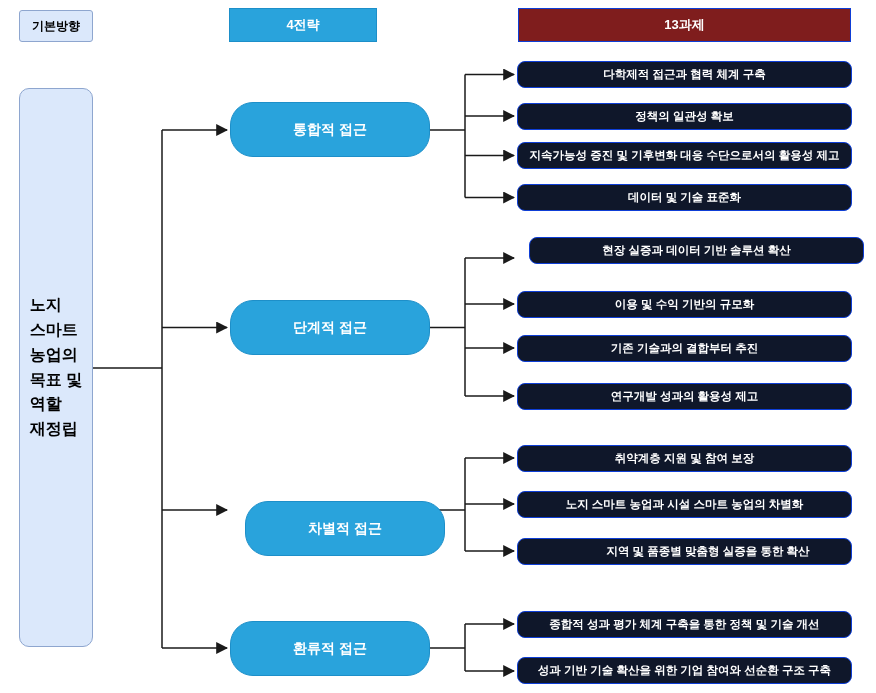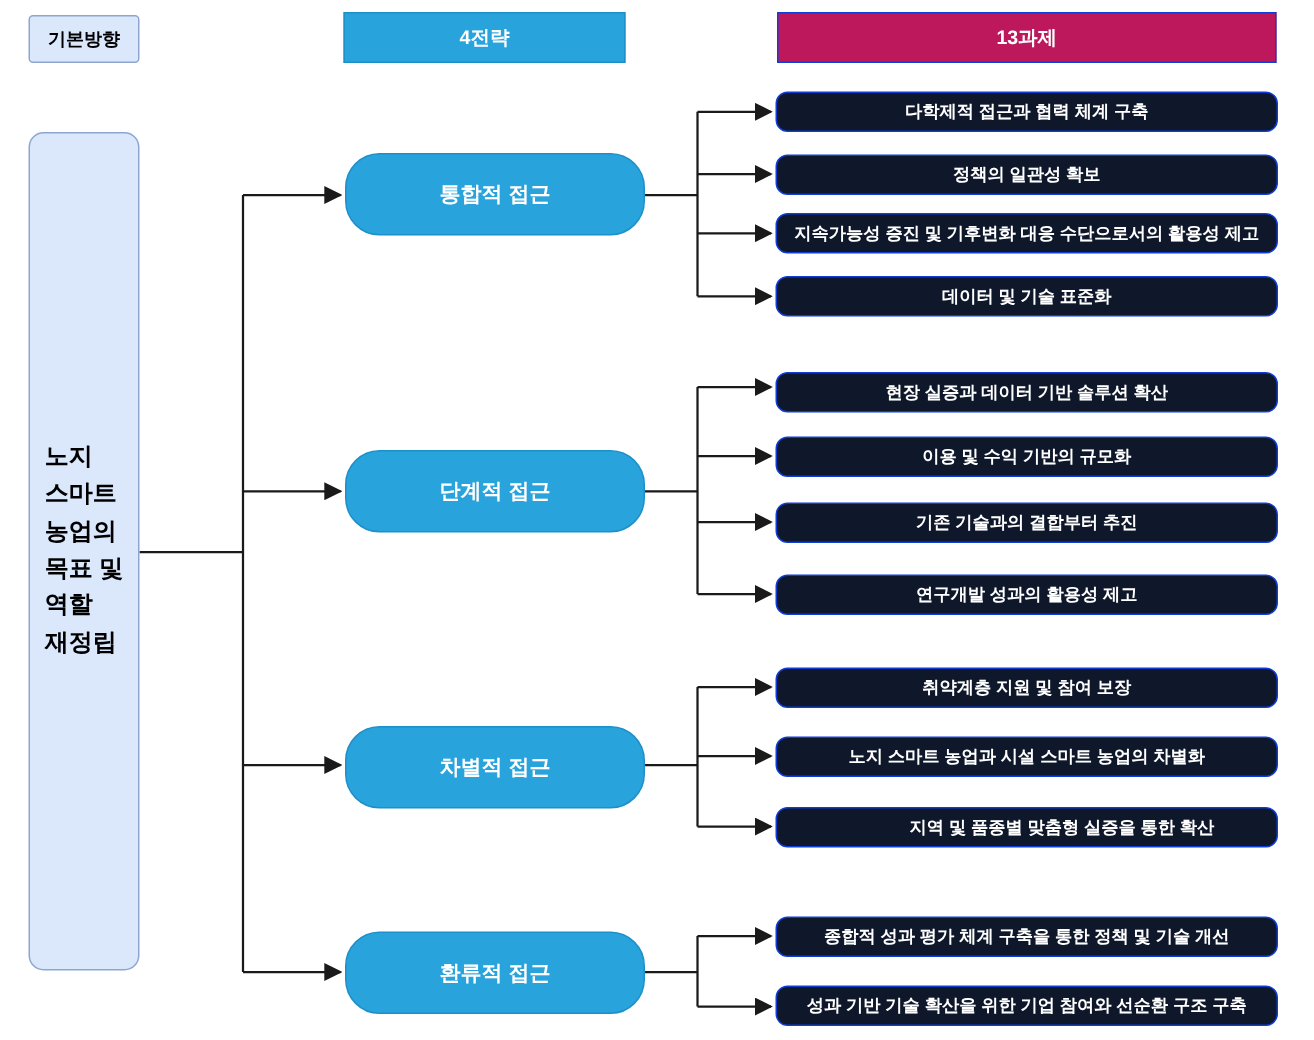--- a/index.html
+++ b/index.html
@@ -15,27 +15,27 @@
     position:absolute;
     display:flex;align-items:center;justify-content:center;
     box-sizing:border-box;font-weight:bold;
   }
   .hdr-basic{
     left:19px;top:10px;width:74px;height:32px;
     background:#dbe8fb;border:1.5px solid #8ea6cf;border-radius:3px;
     color:#000000;font-size:12px;
   }
   .hdr-strategy{
-    left:229px;top:8px;width:188px;height:34px;
+    left:229px;top:8px;width:148px;height:34px;
     background:#29a3dc;border:1px solid #1d8fc9;
     color:#ffffff;font-size:13px;
   }
   .hdr-tasks{
     left:518px;top:8px;width:333px;height:34px;
-    background:#be185d;border:1px solid #0e3ed6;
+    background:#7f1d1d;border:1px solid #0e3ed6;
     color:#ffffff;font-size:13px;
   }
   .root-box{
     left:19px;top:88px;width:74px;height:559px;
     background:#dbe8fb;border:1.5px solid #8ea6cf;border-radius:10px;
     color:#000000;font-size:16px;line-height:1.55;white-space:pre-line;
   }
   .strategy-box{
     width:200px;height:55px;left:230px;
     background:#29a3dc;border:1px solid #1d8fc9;border-radius:23px;
@@ -103,29 +103,29 @@
 
   <div class="node root-box">노지
 스마트
 농업의
 목표 및
 역할
 재정립</div>
 
   <div class="node strategy-box" style="top:102px;">통합적 접근</div>
   <div class="node strategy-box" style="top:300px;">단계적 접근</div>
-  <div class="node strategy-box" style="top:484px;">차별적 접근</div>
+  <div class="node strategy-box" style="top:501px;margin-left:15px;">차별적 접근</div>
   <div class="node strategy-box" style="top:621px;">환류적 접근</div>
 
   <div class="node task-box" style="top:61px;">다학제적 접근과 협력 체계 구축</div>
   <div class="node task-box" style="top:103px;">정책의 일관성 확보</div>
   <div class="node task-box" style="top:142px;">지속가능성 증진 및 기후변화 대응 수단으로서의 활용성 제고</div>
   <div class="node task-box" style="top:184px;">데이터 및 기술 표준화</div>
 
-  <div class="node task-box" style="top:248px;">현장 실증과 데이터 기반 솔루션 확산</div>
+  <div class="node task-box" style="top:237px;margin-left:12px;">현장 실증과 데이터 기반 솔루션 확산</div>
   <div class="node task-box" style="top:291px;">이용 및 수익 기반의 규모화</div>
   <div class="node task-box" style="top:335px;">기존 기술과의 결합부터 추진</div>
   <div class="node task-box" style="top:383px;">연구개발 성과의 활용성 제고</div>
 
   <div class="node task-box" style="top:445px;">취약계층 지원 및 참여 보장</div>
   <div class="node task-box" style="top:491px;">노지 스마트 농업과 시설 스마트 농업의 차별화</div>
   <div class="node task-box" style="top:538px;padding-left:47px;">지역 및 품종별 맞춤형 실증을 통한 확산</div>
 
   <div class="node task-box" style="top:611px;">종합적 성과 평가 체계 구축을 통한 정책 및 기술 개선</div>
   <div class="node task-box" style="top:657px;">성과 기반 기술 확산을 위한 기업 참여와 선순환 구조 구축</div>

